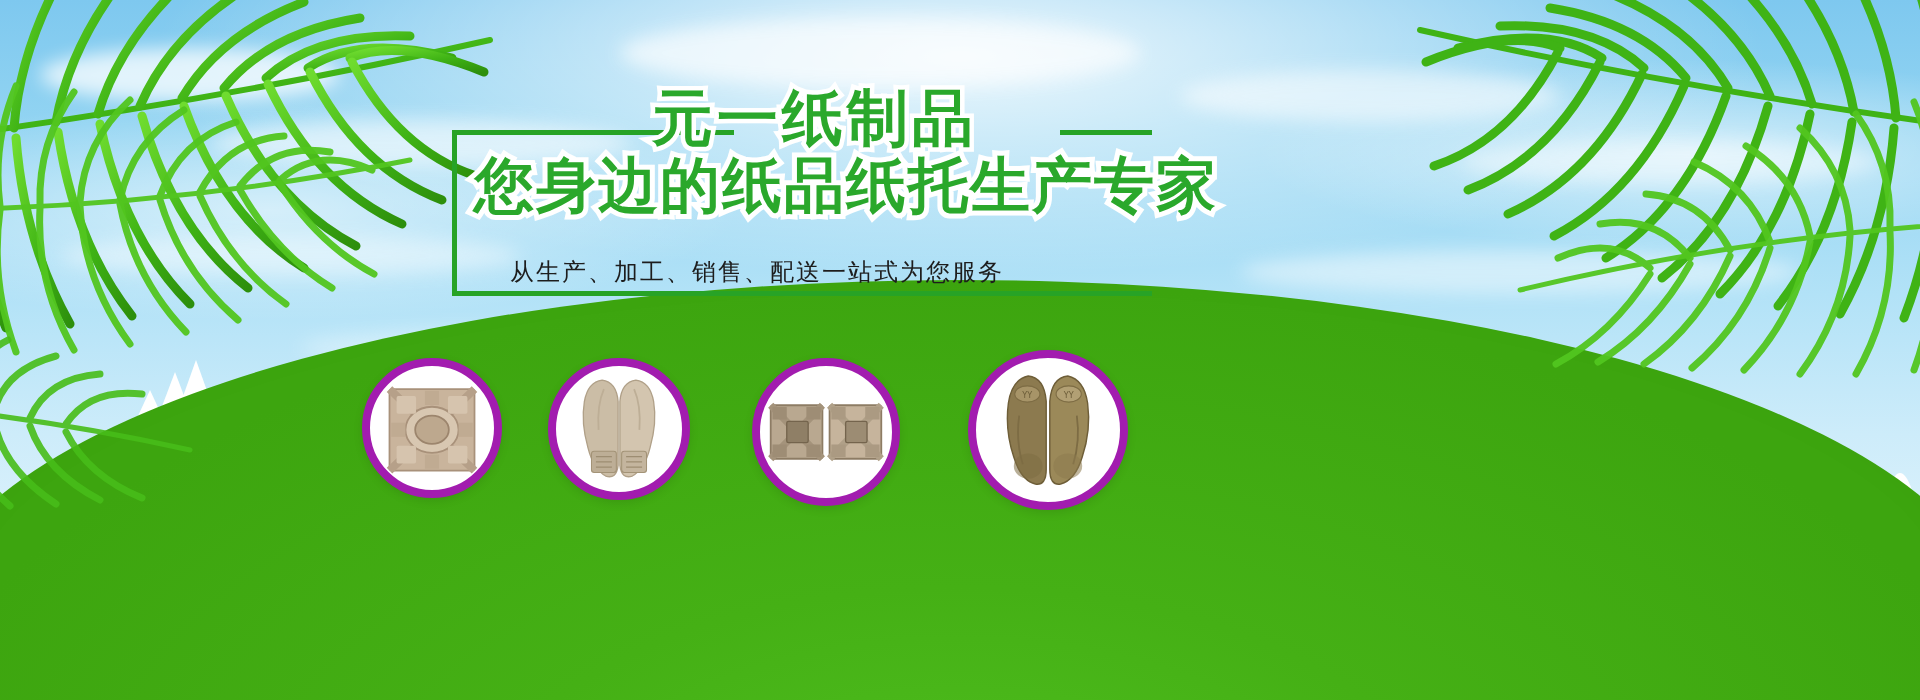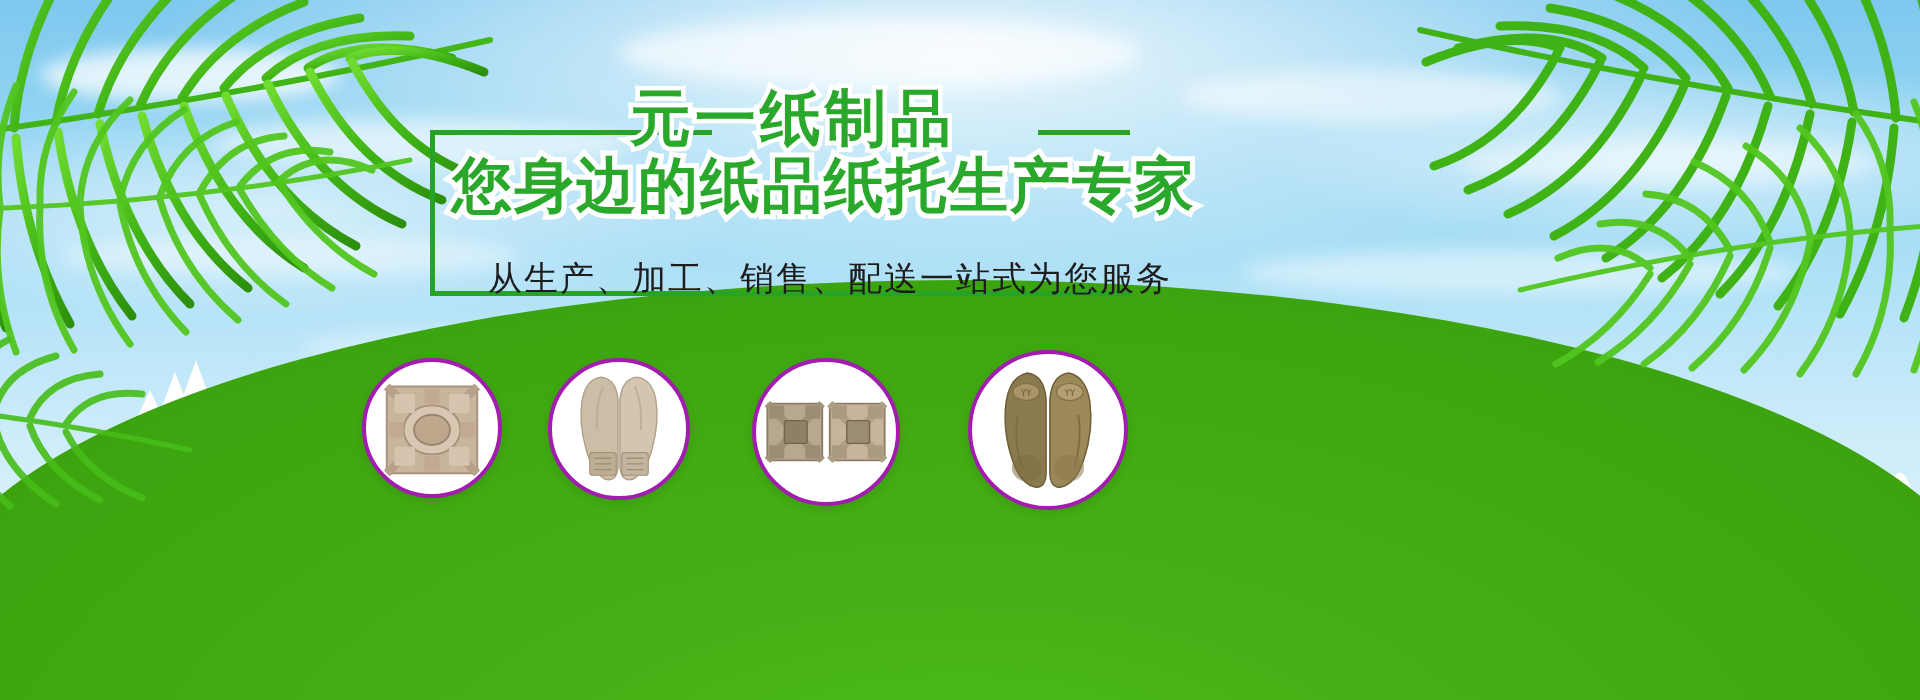--- a/index.html
+++ b/index.html
@@ -47,42 +47,42 @@
   
   .frond{position:absolute;pointer-events:none}
   .frond svg{display:block;overflow:visible}
   .frond-tl{left:-120px;top:-80px}
   .frond-tl2{left:-60px;top:30px}
   .frond-tr{right:-110px;top:-90px}
   .frond-tr2{right:-70px;top:40px}
   .frond-l3{left:-140px;top:300px}
 
   
-  .textblock{position:absolute;left:430px;top:88px;width:740px;height:200px}
+  .textblock{position:absolute;left:452px;top:88px;width:740px;height:200px}
   .frame{position:absolute;left:0;top:42px;width:700px;height:166px;}
   .frame-l{position:absolute;left:0;top:0;width:5px;height:100%;background:#27a326}
   .frame-b{position:absolute;left:0;bottom:0;width:100%;height:5px;background:#27a326}
   .frame-t-left{position:absolute;left:0;top:0;width:282px;height:5px;background:#27a326}
   .frame-t-right{position:absolute;right:0;top:0;width:92px;height:5px;background:#27a326}
 
   .title1{position:absolute;left:200px;top:0;font-size:61px;font-weight:bold;color:#2aa82b;
     letter-spacing:4px;line-height:1;white-space:nowrap;
     -webkit-text-stroke:9px #fff;paint-order:stroke fill;
     text-shadow:0 0 2px #fff;font-family:"Liberation Sans",sans-serif;}
   .title2{position:absolute;left:22px;top:68px;font-size:60px;font-weight:bold;color:#2aa82b;
     letter-spacing:2px;line-height:1;white-space:nowrap;
     -webkit-text-stroke:10px #fff;paint-order:stroke fill;
     text-shadow:0 0 2px #fff;}
-  .subtitle{position:absolute;left:58px;top:168px;font-size:34px;color:#1d1d1d;
+  .subtitle{position:absolute;left:58px;top:168px;font-size:24px;color:#1d1d1d;
     letter-spacing:2px;white-space:nowrap;font-family:"Liberation Serif",serif;}
 
   
   .products{position:absolute;left:0;top:0;width:1920px;height:700px}
   .pcircle{position:absolute;border-radius:50%;background:#fff;
-    border:4px solid #a21caf;overflow:hidden;
+    border:8px solid #a21caf;overflow:hidden;
     display:flex;align-items:flex-end;justify-content:center;
     box-shadow:0 3px 10px rgba(0,0,0,.10)}
   .p1{left:362px;top:358px;width:140px;height:140px}
   .p2{left:548px;top:358px;width:142px;height:142px}
   .p3{left:752px;top:358px;width:148px;height:148px}
   .p4{left:968px;top:350px;width:160px;height:160px}
   .pcircle svg{width:100%;height:100%}
 </style>
 </head>
 <body>

